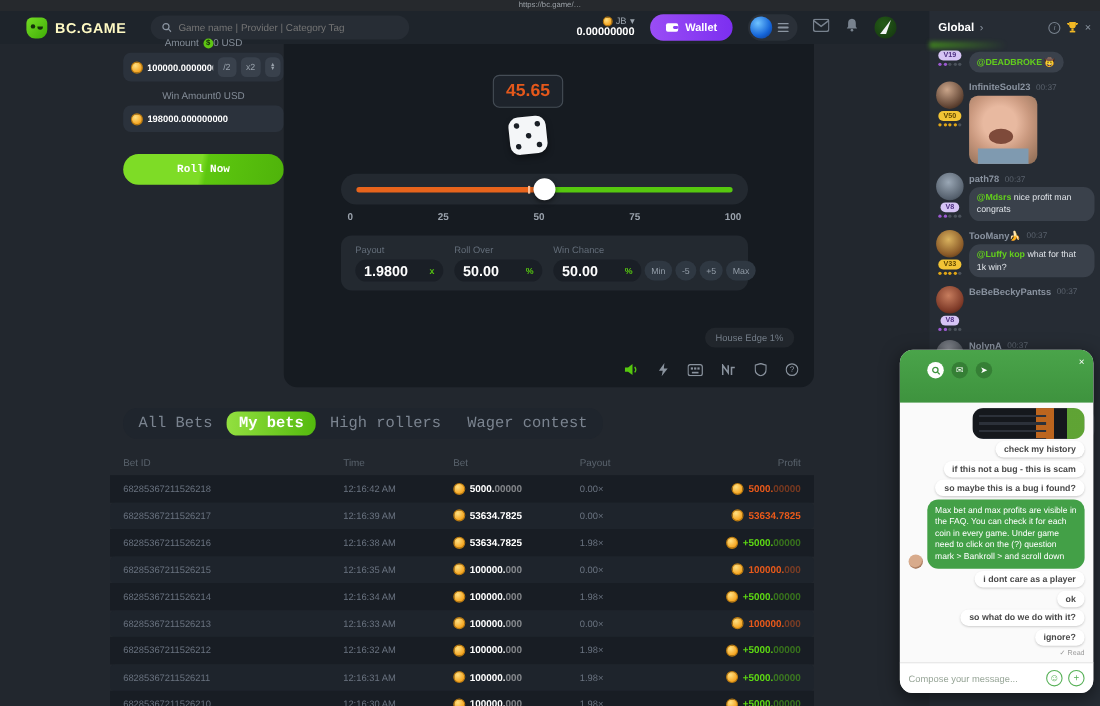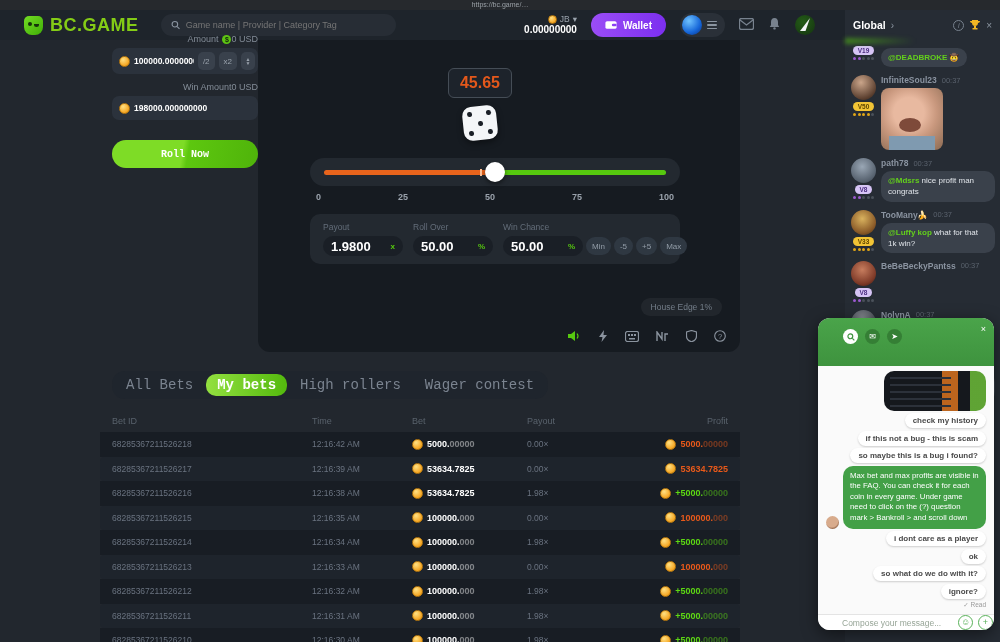--- a/index.html
+++ b/index.html
@@ -12,21 +12,21 @@
   
   #app-header{ left:0; top:10px; width:845px; height:30px; background:#1e242b; display:flex;
     align-items:center; }
   .logo-wrap{ display:flex; align-items:center; gap:7px; margin-left:24px; }
   .logo-shield{ width:19px; height:19px; background:linear-gradient(135deg,#74dc24,#3fae07);
     border-radius:5px 5px 8px 8px; position:relative; }
   .logo-shield:before{ content:""; position:absolute; left:4px; top:6px; width:4px; height:4px;
     border-radius:50%; background:#15310a; }
   .logo-shield:after{ content:""; position:absolute; left:10px; top:8px; width:5px; height:3px;
     border-radius:0 0 4px 4px; background:#15310a; }
-  .logo-text{ color:#84cc16; font-weight:bold; font-size:18px; letter-spacing:.5px; }
+  .logo-text{ color:#fef9c3; font-weight:bold; font-size:13px; letter-spacing:.5px; }
   .search-pill{ margin-left:22px; width:235px; height:22px; background:#272d35; border-radius:11px;
     display:flex; align-items:center; padding:0 10px; gap:6px; }
   .search-pill input{ background:transparent; border:none; outline:none; color:#8b95a1;
     font-size:9px; width:100%; font-family:inherit; }
   .hdr-right{ margin-left:auto; display:flex; align-items:center; gap:14px; padding-right:30px; }
   .balance{ text-align:right; line-height:1.1; }
   .bal-top{ font-size:8.5px; color:#9aa3ad; display:flex; align-items:center; gap:3px; justify-content:flex-end;}
   .bal-amt{ font-size:10px; color:#fff; font-weight:bold; }
   .coin{ display:inline-block; width:11px; height:11px; border-radius:50%;
     background:radial-gradient(circle at 35% 30%,#ffe082,#f5a623 70%,#c87d0e); border:1px solid #b97a10; }
@@ -40,21 +40,21 @@
     background:radial-gradient(circle at 35% 30%,#6fc3ff,#1565d8 60%,#0a2f7a); }
   .burger{ width:10px; display:flex; flex-direction:column; gap:2px; }
   .burger i{ height:1.5px; background:#8b95a1; border-radius:1px; }
   .hdr-ico{ color:#78828e; }
   .bonus-circle{ width:20px; height:20px; border-radius:50%;
     background:radial-gradient(circle at 40% 35%,#245c17,#143310); position:relative; overflow:hidden;}
   .bonus-circle:before{ content:""; position:absolute; left:5px; top:3px; width:10px; height:13px;
     background:#f2f4f6; clip-path:polygon(0 100%,100% 0,55% 100%); }
   
   #bet-panel{ left:112px; top:34px; width:146px; }
-  .lbl-row{ display:flex; justify-content:flex-end; align-items:center; font-size:9px;
+  .lbl-row{ display:flex; justify-content:center; align-items:center; font-size:9px;
     color:#848d98; margin-bottom:4px; }
   .lbl-left{ display:flex; align-items:center; gap:4px; }
   .usd-ico{ width:9px; height:9px; border-radius:50%; background:#5ec413; color:#11260a;
     font-size:7px; line-height:9px; text-align:center; font-weight:bold; display:inline-block; }
   .amt-input{ display:flex; align-items:center; background:#2b323c; border-radius:7px; height:26px;
     padding:0 3px 0 7px; gap:4px; margin-bottom:8px; }
   .amt-input input{ flex:1; min-width:0; background:transparent; border:none; outline:none;
     color:#fff; font-weight:bold; font-size:8.5px; font-family:inherit; }
   .mini-btn{ background:#39414c; border:none; border-radius:5px; color:#9aa3ad; font-size:8px;
     height:18px; padding:0 5px; cursor:pointer; font-family:inherit; }
@@ -189,22 +189,22 @@
   .agent-row{ display:flex; align-items:flex-end; gap:4px; align-self:flex-start; }
   .agent-av{ width:13px; height:13px; border-radius:50%; flex:none;
     background:radial-gradient(circle at 45% 40%,#d8ab8c 0 55%,#8a5a3c 75%,#2e1f14); }
   .gbubble{ background:#43a047; color:#fff; border-radius:10px; padding:5px 7px; font-size:7.8px;
     line-height:1.35; max-width:148px; }
   .attachment{ align-self:flex-end; width:102px; height:50px; border-radius:10px; background:#15181d;
     background-image:repeating-linear-gradient(180deg,#2c313a 0 2px,transparent 2px 7px),
       linear-gradient(90deg,transparent 0 58px,rgba(230,120,30,.8) 58px 74px,transparent 74px 86px,rgba(120,210,60,.75) 86px 98px);
     background-size:60% 100%,100% 100%; background-position:6px 6px,0 0; background-repeat:no-repeat; }
   .read{ align-self:flex-end; font-size:6.5px; color:#9a9a9a; }
-  #sup-compose{ flex:none; height:16px; border-top:1px solid #e4e4e4; display:flex;
-    align-items:center; padding:0 24px; gap:5px; background:#fff; }
+  #sup-compose{ flex:none; height:28px; border-top:1px solid #e4e4e4; display:flex;
+    align-items:center; padding:0 8px; gap:5px; background:#fff; }
   #sup-compose input{ flex:1; border:none; outline:none; font-size:8.5px; color:#555;
     font-family:inherit; }
   #sup-compose input::placeholder{ color:#97a597; }
   .comp-ic{ width:15px; height:15px; border:1px solid #58b158; border-radius:50%; color:#58b158;
     font-size:9px; line-height:13px; text-align:center; cursor:pointer; flex:none; }
 </style>
 </head>
 <body>
 
 <div class="abs" id="browser-strip">

